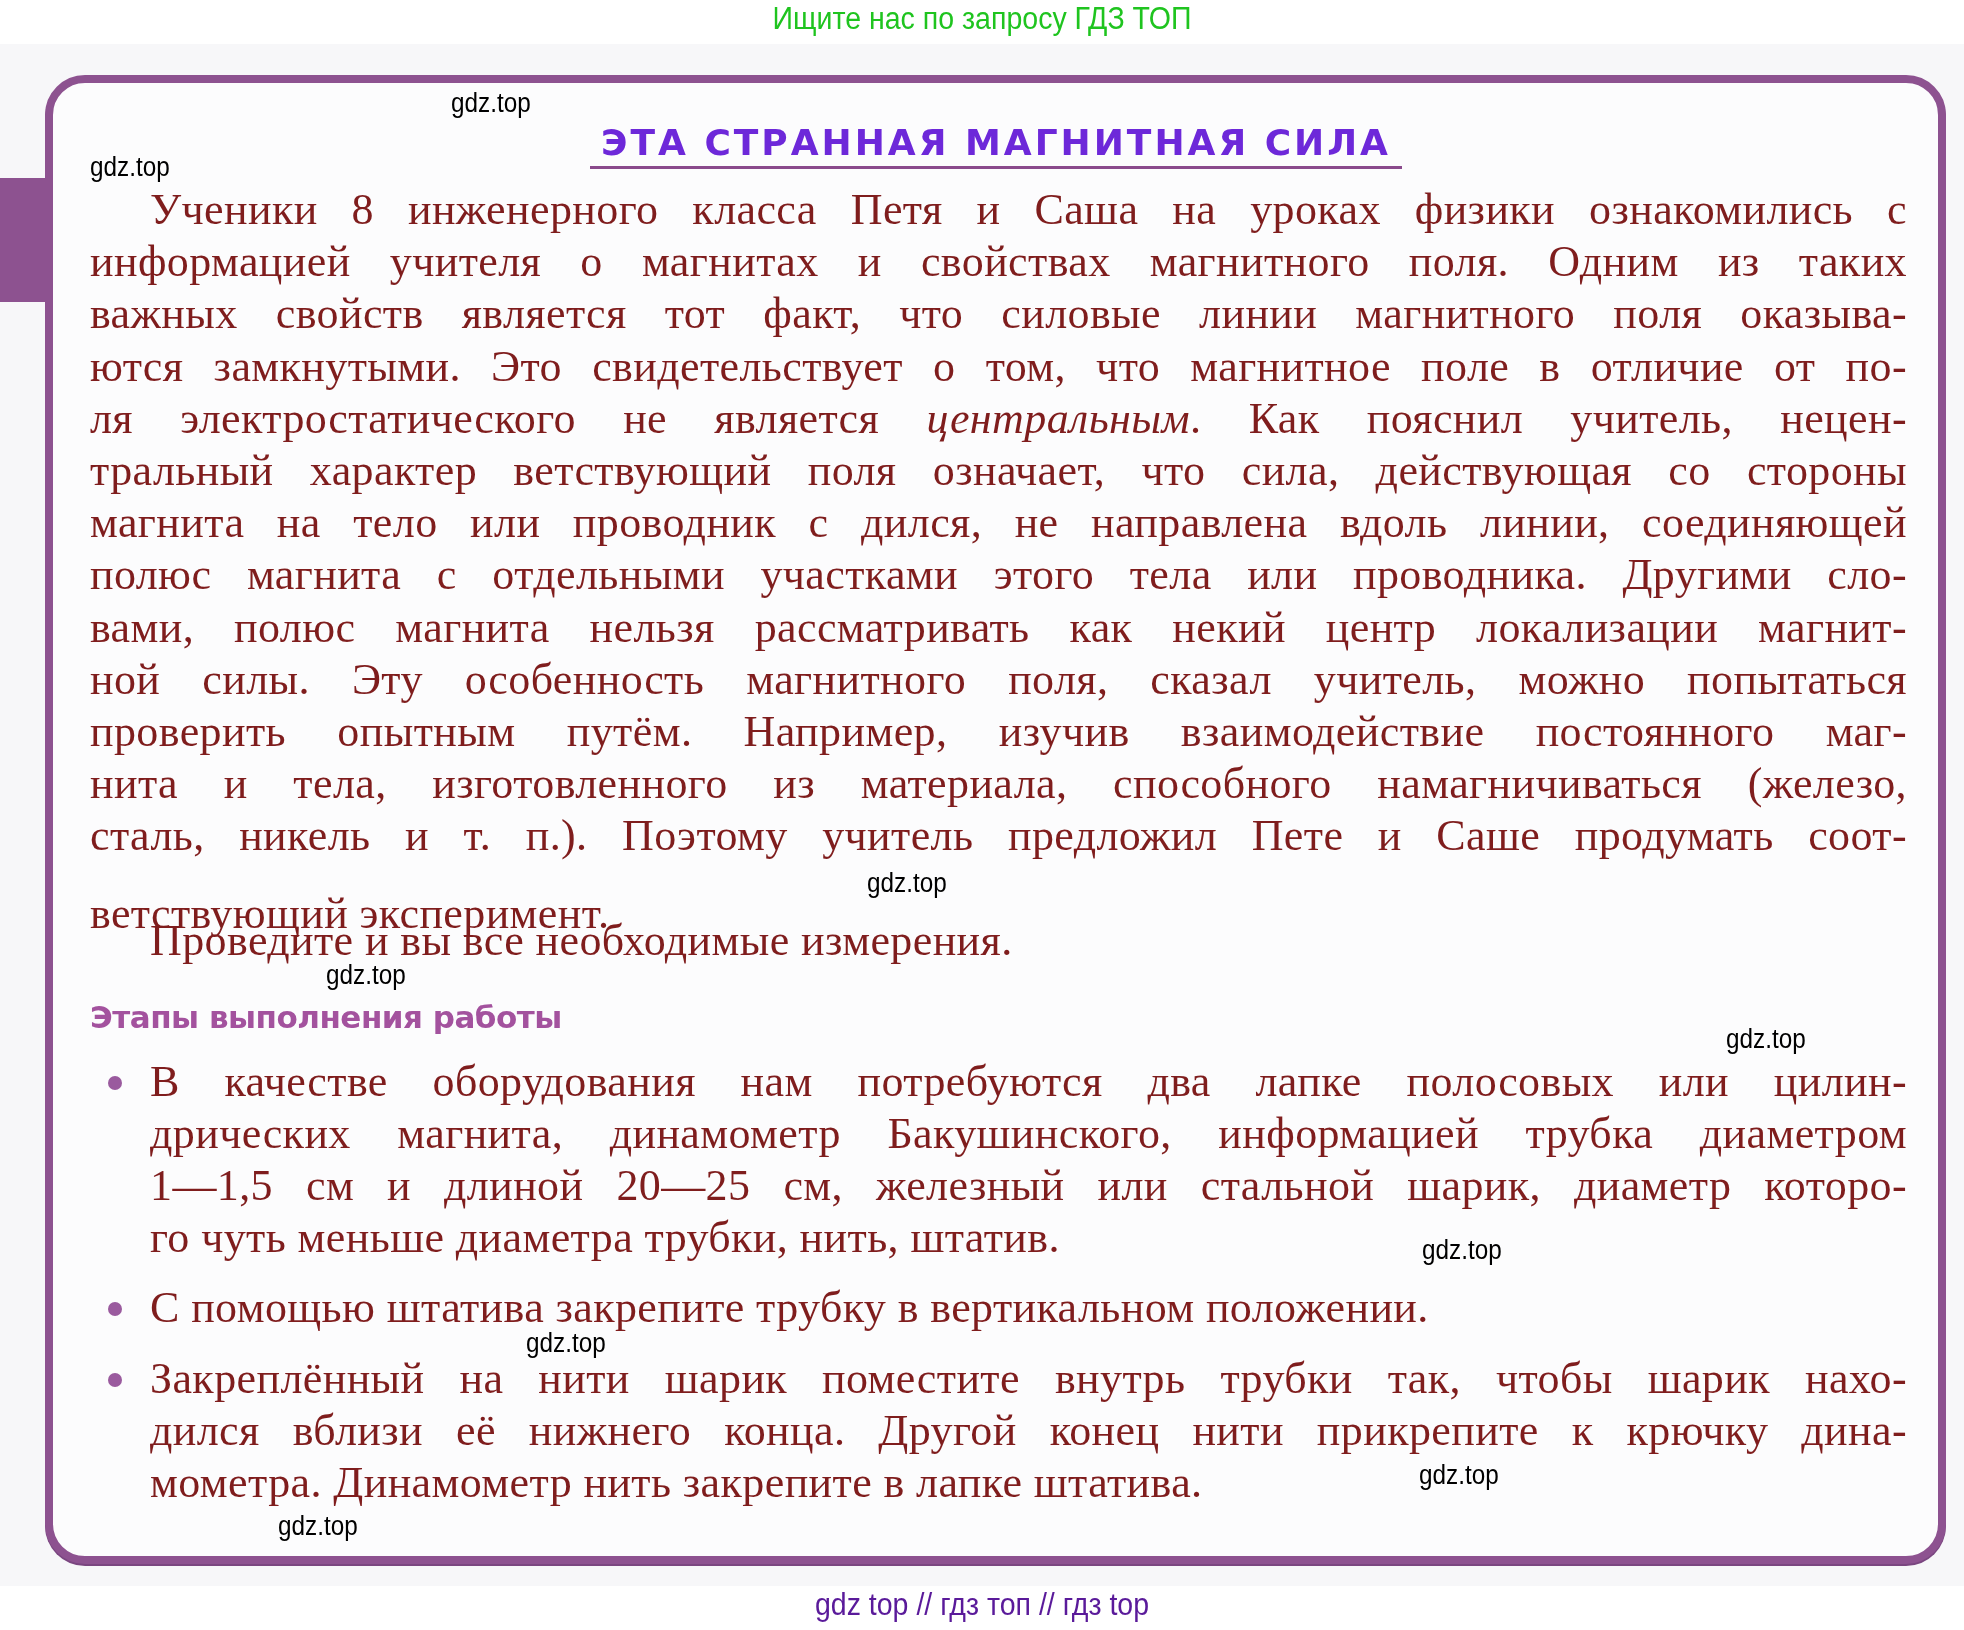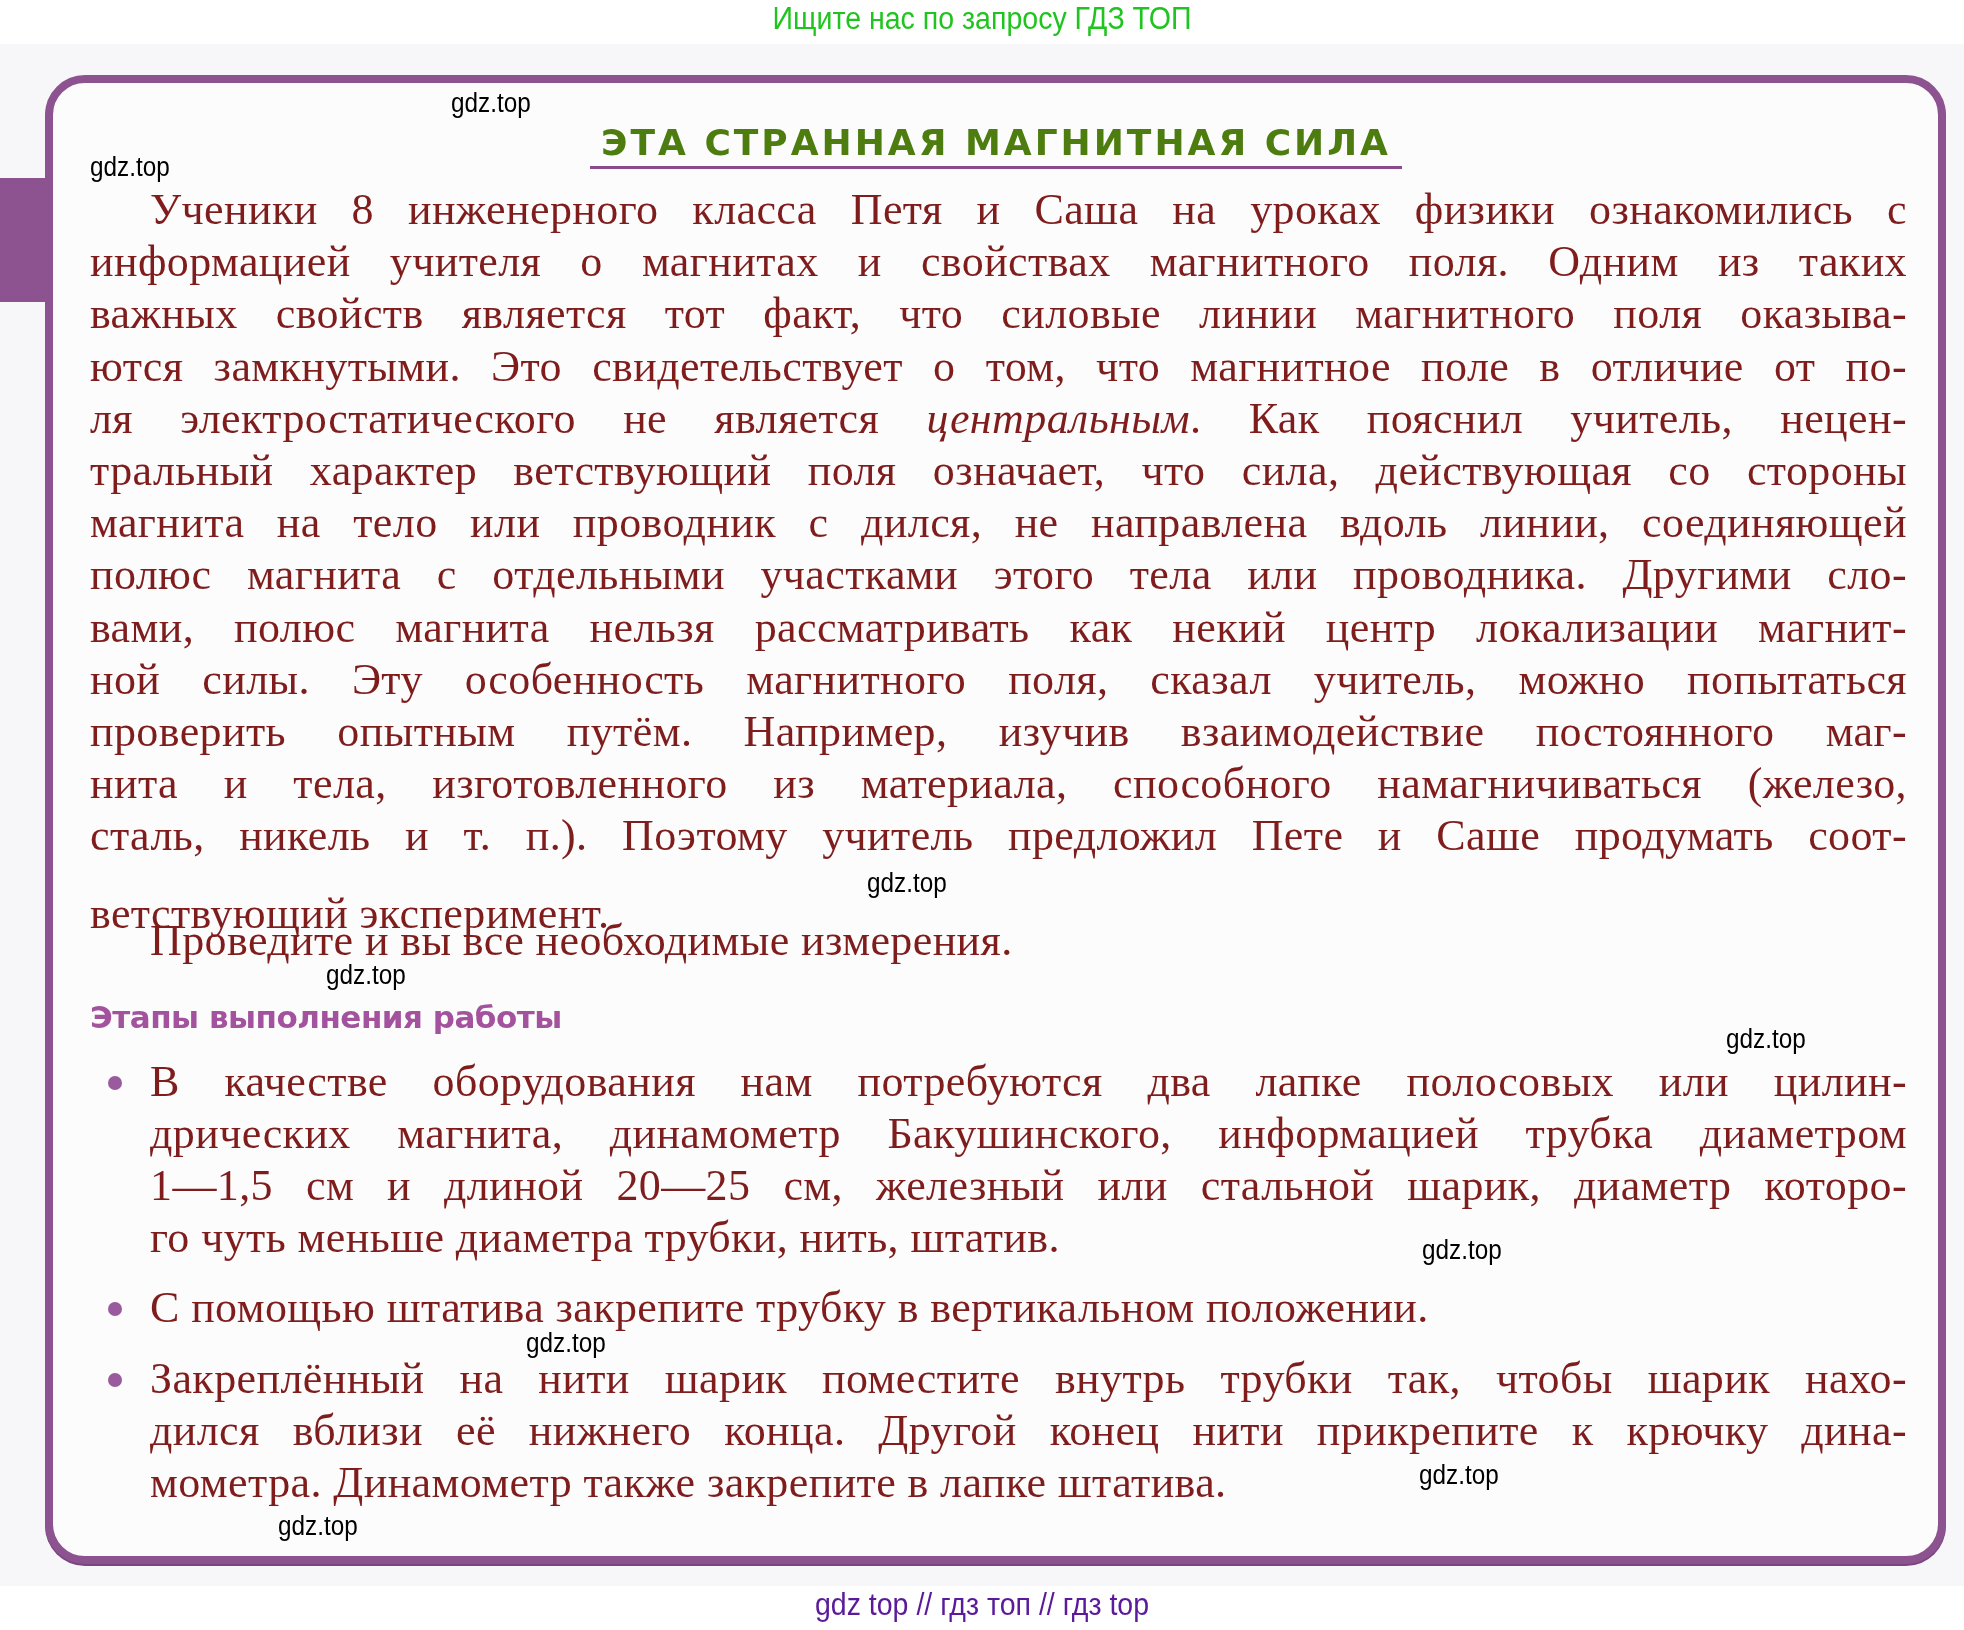--- a/index.html
+++ b/index.html
@@ -28,21 +28,21 @@
     color:#1fc41f; transform:scaleX(0.92);
   }
   .bottom-banner {
     position:absolute; left:0; top:1585px; width:1964px; text-align:center;
     font-family:"Liberation Sans", sans-serif; font-size:31px; line-height:40px;
     color:#5a1a9a; transform:scaleX(0.92);
   }
   .title {
     position:absolute; left:590px; top:120px; width:812px; text-align:center;
     font-family:"DejaVu Sans", sans-serif; font-weight:bold; font-size:36px;
-    letter-spacing:3px; color:#4d7c0f; line-height:46px; white-space:nowrap;
+    letter-spacing:3px; color:#6d28d9; line-height:46px; white-space:nowrap;
   }
   .title-underline {
     position:absolute; left:590px; top:166px; width:812px; height:3px; background:#8a4a8c;
   }
   .line {
     position:absolute; height:52px; line-height:52px;
     font-size:44px; color:#7f1d1d;
     white-space:nowrap; overflow:visible;
     text-align:justify; text-align-last:justify;
     letter-spacing:0.4px;
@@ -103,21 +103,21 @@
 <div class="line indent" style="top:1108px">дрических магнита, динамометр Бакушинского, информацией трубка диаметром</div>
 <div class="line indent" style="top:1160px">1—1,5 см и длиной 20—25 см, железный или стальной шарик, диаметр которо-</div>
 <div class="line indent last" style="top:1212px">го чуть меньше диаметра трубки, нить, штатив.</div>
 
 <div class="bullet" style="left:108px; top:1302px"></div>
 <div class="line indent last" style="top:1282px">С помощью штатива закрепите трубку в вертикальном положении.</div>
 
 <div class="bullet" style="left:108px; top:1373px"></div>
 <div class="line indent" style="top:1353px">Закреплённый на нити шарик поместите внутрь трубки так, чтобы шарик нахо-</div>
 <div class="line indent" style="top:1405px">дился вблизи её нижнего конца. Другой конец нити прикрепите к крючку дина-</div>
-<div class="line indent last" style="top:1457px">мометра. Динамометр также закрепите в лапке штатива.</div>
+<div class="line indent last" style="top:1457px">мометра. Динамометр нить закрепите в лапке штатива.</div>
 
 <div class="wm" style="left:451px; top:88px">gdz.top</div>
 <div class="wm" style="left:90px; top:152px">gdz.top</div>
 <div class="wm" style="left:867px; top:868px">gdz.top</div>
 <div class="wm" style="left:326px; top:960px">gdz.top</div>
 <div class="wm" style="left:1726px; top:1024px">gdz.top</div>
 <div class="wm" style="left:1422px; top:1235px">gdz.top</div>
 <div class="wm" style="left:526px; top:1328px">gdz.top</div>
 <div class="wm" style="left:1419px; top:1460px">gdz.top</div>
 <div class="wm" style="left:278px; top:1511px">gdz.top</div>

